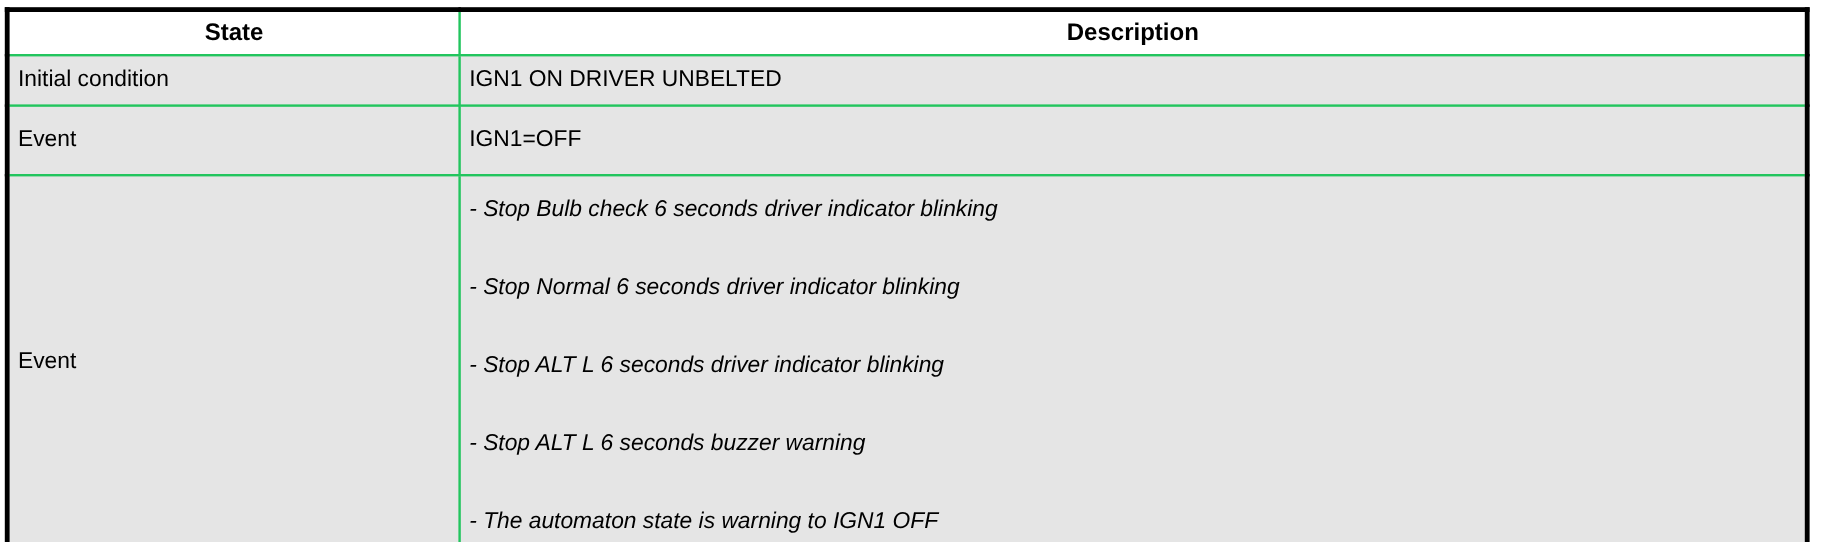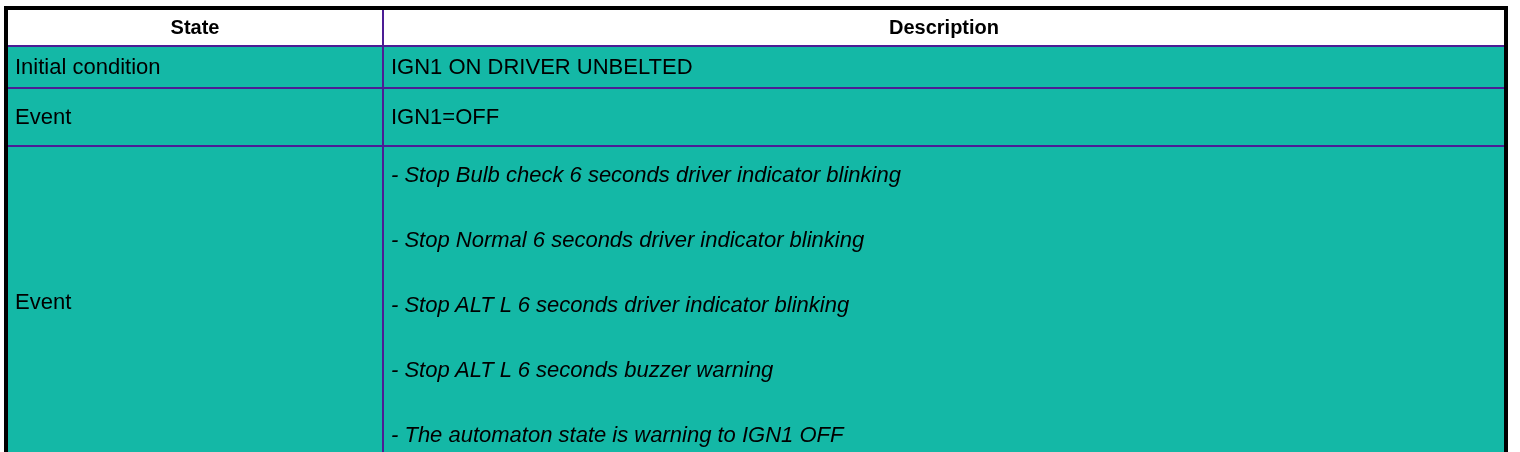--- a/index.html
+++ b/index.html
@@ -17,38 +17,38 @@
     position: absolute;
     left: 4px;
     top: 6px;
     width: 1504px;
     height: 440px;
     border-collapse: collapse;
     table-layout: fixed;
     background: #ffffff;
   }
   .spec-table, .spec-table th, .spec-table td {
-    border: 2px solid #4c1d95;
+    border: 2px solid #22c55e;
   }
   .spec-table {
     border: 4px solid #000000;
   }
   .spec-table th {
     font-size: 20px;
     font-weight: bold;
     text-align: center;
     vertical-align: middle;
     padding: 0;
     height: 38px;
   }
   .spec-table td {
-    font-size: 22px;
+    font-size: 19px;
     vertical-align: middle;
     padding: 0 0 0 7px;
-    background: #14b8a6;
+    background: #e5e5e5;
   }
   .col-state  { width: 377px; }
   .row-initial td, .row-event td { height: 42px; }
   .row-event td { height: 58px; }
   .action-desc-cell { vertical-align: middle; font-style: italic; }
   .action-list {
     display: flex;
     flex-direction: column;
     gap: 45px;
     padding: 18px 0 12px 0;

